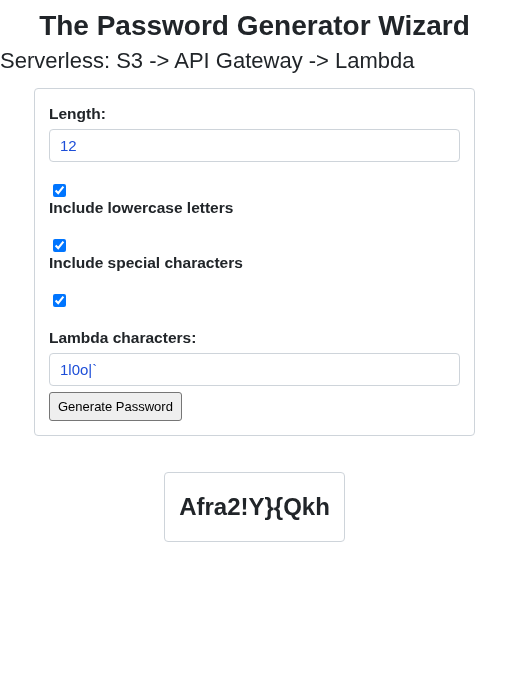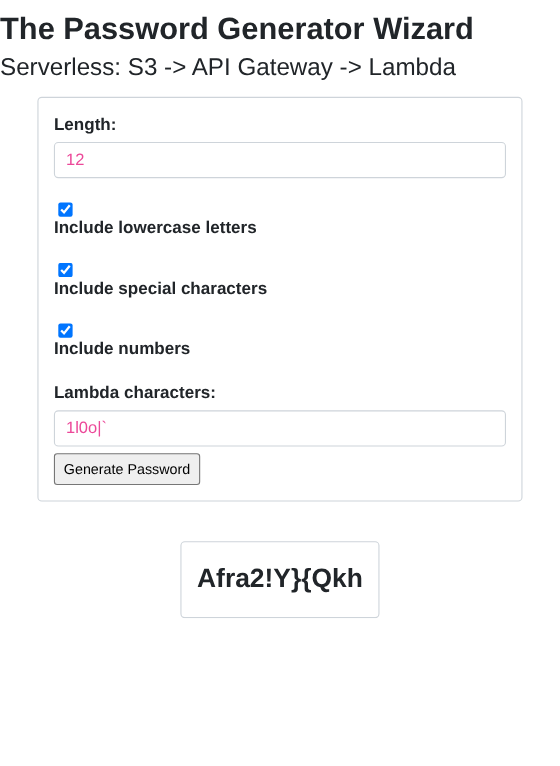--- a/index.html
+++ b/index.html
@@ -7,20 +7,21 @@
       font-family: Arial, Helvetica, sans-serif;
       margin: 0;
       padding: 0;
       background: #fff;
       color: #212529;
       width: 509px;
     }
     h1 {
       font-size: 28px;
       font-weight: 700;
+      text-align: center;
       margin: 10px 0 6px 0;
     }
     h2 {
       font-size: 22px;
       font-weight: 400;
       text-align: left;
       margin: 6px 0 14px 0;
     }
     .form-panel {
       border: 1px solid #ced4da;
@@ -47,21 +48,21 @@
       margin-top:0;
       margin-bottom:0;
     }
     .text-input{
       width: 100%;
       padding: 7px 10px;
       font-size: 15px;
       border: 1px solid #ced4da;
       border-radius: 4px;
       background:#fff;
-      color:#ec4899;
+      color:#1d4ed8;
     }
     .btn {
       font-size: 13px;
       padding: 6px 8px;
       background: #efefef;
       border: 1px solid #767676;
       border-radius: 3px;
       cursor: pointer;
       margin-top: 2px;
     }
@@ -97,21 +98,20 @@
     <label>Include lowercase letters</label>
   </div>
 
   <div class="form-group checkbox">
     <input type="checkbox" checked="" style="">
     <label>Include special characters</label>
   </div>
 
   <div class="form-group checkbox">
     <input type="checkbox" checked="" style="">
-    <label>Include numbers</label>
   </div>
 
   <div class="form-group" style="margin-bottom:4px;">
     <label>Lambda characters:</label>
     <input class="text-input" type="text" value="1l0o|`" style="">
   </div>
 
   <button class="btn">Generate Password</button>
 
 </div>

